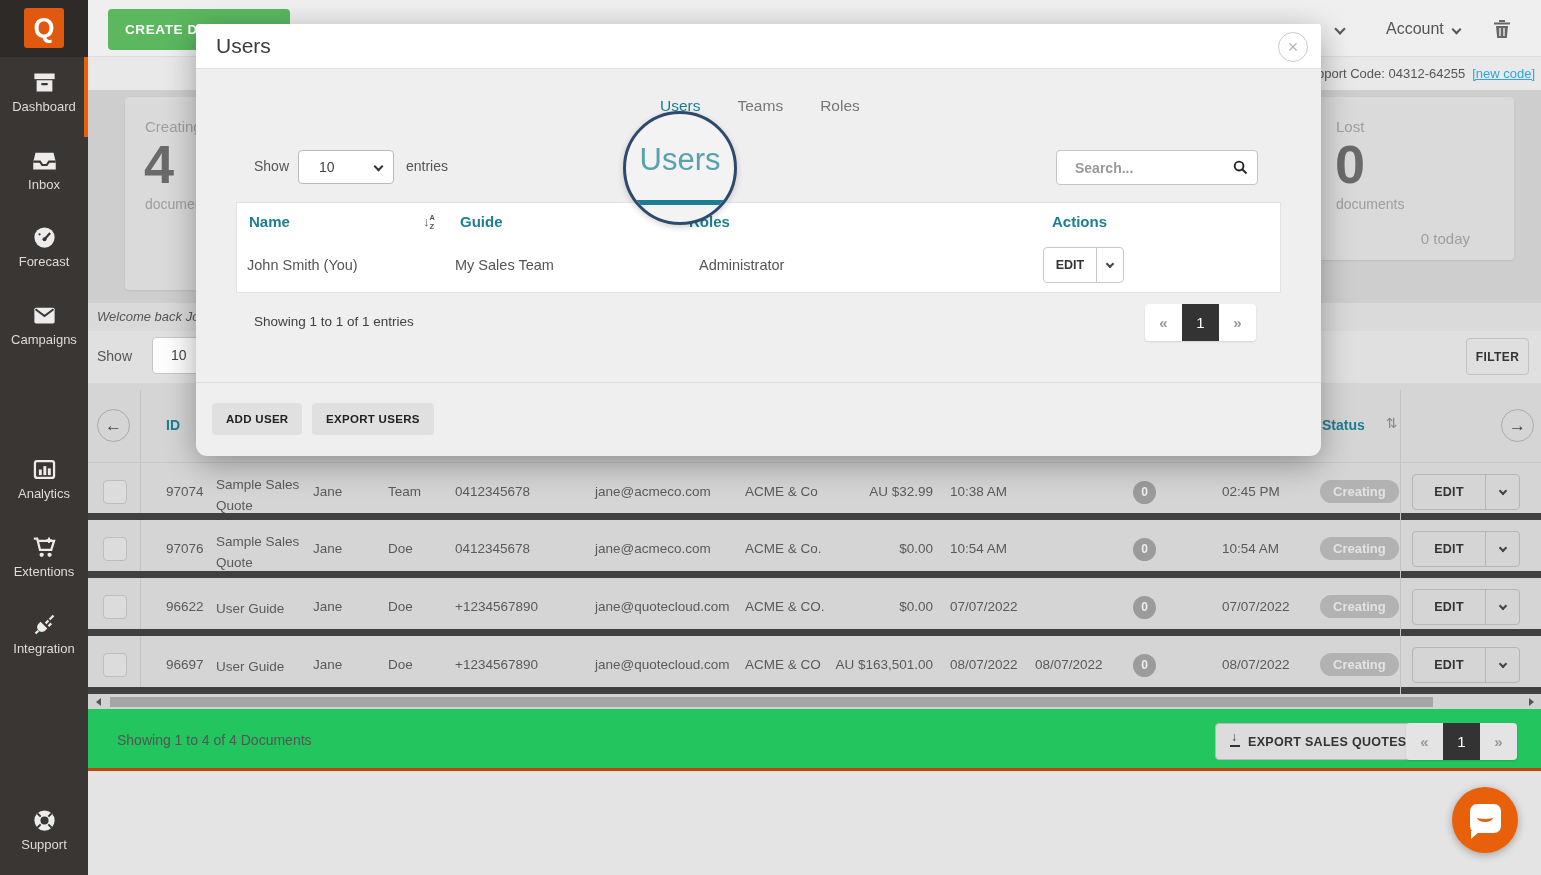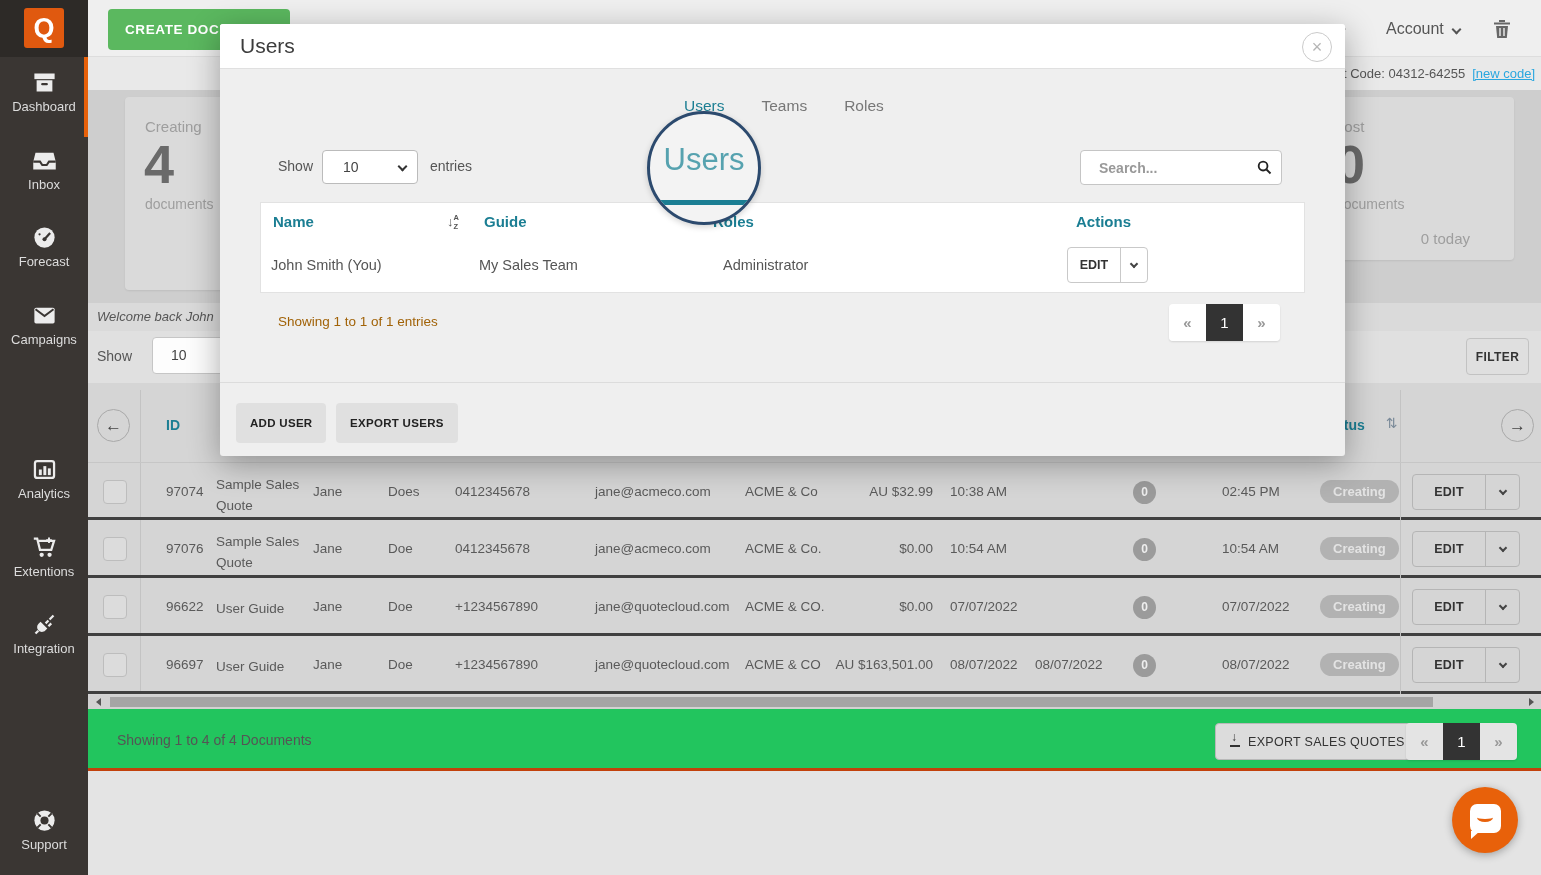--- a/index.html
+++ b/index.html
@@ -64,21 +64,21 @@
   #scroll-left-btn { left:9px; top:26px; }
   #scroll-right-btn { left:1413px; top:26px; }
   .th-teal { position:absolute; font-size:14px; font-weight:bold; color:#1b7e93; }
   #th-id { left:78px; top:34px; }
   #th-status { left:1234px; top:34px; }
   #th-status-sort { position:absolute; left:1298px; top:32px; font-size:14px; color:#7a8a99; }
   .vline { position:absolute; top:7px; width:1px; height:304px; background:#c3c3c3; }
   #vline-left { left:52px; } #vline-right { left:1312px; }
 
   #doc-rows { position:absolute; left:88px; top:462px; width:1453px; }
-  .doc-row { position:relative; height:58px; border-bottom:3px solid #404040; }
+  .doc-row { position:relative; height:58px; border-bottom:7px solid #404040; }
   .doc-row:first-child { border-top:1px solid #c6c6c6; }
   .cell { position:absolute; top:21px; font-size:13.5px; color:#5a5a5a; white-space:nowrap; }
   .cb { position:absolute; left:15px; top:17px; width:24px; height:24px; background:#dcdcdc; border:1px solid #bdbdbd; border-radius:4px; cursor:pointer; }
   .c-id { left:78px; }
   .c-doc { left:128px; width:88px; white-space:normal; line-height:1.55; top:12px; }
   .c-doc.single { top:21px; }
   .c-first { left:225px; }
   .c-last { left:300px; }
   .c-phone { left:367px; }
   .c-email { left:507px; }
@@ -102,41 +102,41 @@
   .hs-arrow { position:absolute; top:0; width:20px; height:14px; display:flex; align-items:center; justify-content:center; cursor:pointer; }
   #hs-left { left:0; } #hs-right { right:0; }
   .tri-l { width:0; height:0; border-top:4px solid transparent; border-bottom:4px solid transparent; border-right:5px solid #555; }
   .tri-r { width:0; height:0; border-top:4px solid transparent; border-bottom:4px solid transparent; border-left:5px solid #555; }
   #hs-thumb { position:absolute; left:22px; top:2px; width:1323px; height:10px; background:#a5a5a5; cursor:grab; }
 
   
   #doc-footer { position:absolute; left:88px; top:709px; width:1453px; height:62px; background:#22c55e; border-bottom:3px solid #c2410c; }
   #showing-docs { position:absolute; left:29px; top:23px; font-size:14px; color:#555; }
   #export-docs-btn { position:absolute; left:1127px; top:14px; height:37px; padding:0 16px 0 14px; background:#dcdcdc; border:1px solid #b9b9b9;
-                     border-radius:4px; font-size:12.5px; font-weight:normal; color:#333; font-family:inherit; cursor:pointer;
+                     border-radius:4px; font-size:12.5px; font-weight:bold; color:#333; font-family:inherit; cursor:pointer;
                      display:flex; align-items:center; gap:8px; letter-spacing:.3px; }
   .dl-icon { display:inline-block; width:10px; height:11px; border-bottom:2px solid #333; position:relative; }
   .dl-icon::before { content:"↓"; position:absolute; left:1px; top:-6px; font-size:12px; font-weight:bold; color:#333; }
   .pager { position:absolute; display:flex; border-radius:4px; overflow:hidden; box-shadow:0 1px 2px rgba(0,0,0,.12); }
   #doc-pager { left:1318px; top:14px; }
   .pager .pcell { width:37px; height:37px; background:#e4e4e4; color:#999; font-size:15px; font-weight:bold; text-align:center; line-height:37px; cursor:pointer; }
   .pager .pcell.active { background:#333333; color:#fff; font-weight:normal; }
 
   #bottom-band { position:absolute; left:88px; top:771px; width:1453px; height:104px; background:#e4e4e4; }
 
   
   #chat-btn { position:absolute; left:1452px; top:787px; width:66px; height:66px; background:#e8610a; border-radius:50%;
               box-shadow:0 2px 8px rgba(0,0,0,.3); cursor:pointer; z-index:80; }
   #chat-bubble { position:absolute; left:18px; top:17px; width:31px; height:29px; background:#fff; border-radius:7px; }
   #chat-bubble::after { content:""; position:absolute; left:1px; bottom:-6px; width:0; height:0;
                         border-left:9px solid #fff; border-bottom:8px solid transparent; }
   #chat-smile { position:absolute; left:7px; top:9px; width:16px; height:9px; border-bottom:3px solid #e8610a; border-radius:50%; }
 
   
-  #modal { position:absolute; left:220px; top:24px; width:1125px; height:432px; background:#efefef; border-radius:3px;
+  #modal { position:absolute; left:196px; top:24px; width:1125px; height:432px; background:#efefef; border-radius:11px;
            box-shadow:0 8px 32px rgba(0,0,0,.33); z-index:50; }
   #modal-header { position:absolute; left:0; top:0; width:100%; height:45px; background:#fff; border-bottom:1px solid #e0e0e0;
                   border-radius:3px 3px 0 0; }
   #modal-title { position:absolute; left:20px; top:10px; font-size:21px; color:#3c3c3c; }
   #modal-close { position:absolute; right:13px; top:8px; width:30px; height:30px; border:1px solid #cbcbcb; border-radius:50%;
                  color:#b5b5b5; font-size:18px; text-align:center; line-height:28px; cursor:pointer; background:#fff; }
   #modal-tabs { position:absolute; left:464px; top:73px; display:flex; gap:37px; }
   .mtab { font-size:15.5px; color:#777; cursor:pointer; }
   .mtab.active { color:#1b7e93; }
   #loupe { position:absolute; left:427px; top:87px; width:114px; height:114px; border-radius:50%; background:#f3f3f3;
@@ -160,26 +160,26 @@
   #name-sort { position:absolute; left:186px; top:9px; display:flex; color:#555; }
   #name-sort .arr { font-size:13px; line-height:20px; }
   #name-sort .az { display:flex; flex-direction:column; font-size:7.5px; font-weight:bold; line-height:9px; margin-top:1px; }
   .mtd { position:absolute; top:54px; font-size:14.5px; color:#555; white-space:nowrap; }
   #mtd-name { left:10px; } #mtd-team { left:218px; } #mtd-roles { left:462px; }
   #modal-editbtn { position:absolute; left:806px; top:44px; height:36px; display:flex; border:1px solid #c9c9c9; border-radius:4px; background:#fff; cursor:pointer; }
   #modal-editbtn .elabel { width:52px; text-align:center; line-height:34px; font-size:12.5px; font-weight:bold; color:#333; }
   #modal-editbtn .ecaret { width:27px; border-left:1px solid #c9c9c9; display:flex; align-items:center; justify-content:center; }
   #modal-editbtn .ecaret .chev { width:6px; height:6px; margin-top:-3px; border-color:#444; }
 
-  #modal-showing { position:absolute; left:58px; top:290px; font-size:13.5px; color:#a16207; }
+  #modal-showing { position:absolute; left:58px; top:290px; font-size:13.5px; color:#404040; }
   #modal-pager { left:949px; top:280px; }
   #modal-pager .pcell { background:#fff; }
   #modal-pager .pcell.active { background:#333; color:#fff; }
   #modal-footer-line { position:absolute; left:0; top:358px; width:100%; height:1px; background:#dcdcdc; }
-  .modal-foot-btn { position:absolute; top:379px; height:40px; background:#e0e0e0; border:none; border-radius:4px;
+  .modal-foot-btn { position:absolute; top:379px; height:32px; background:#e0e0e0; border:none; border-radius:4px;
                     font-size:11.5px; font-weight:bold; color:#222; letter-spacing:.3px; font-family:inherit; cursor:pointer; padding:0 14px; }
   #add-user-btn { left:16px; }
   #export-users-btn { left:116px; }
 </style>
 </head>
 <body>
 
 <div id="app">
 
   <nav id="sidebar">
@@ -314,21 +314,21 @@
     <div class="vline" id="vline-right"></div>
   </div>
 
   <div id="doc-rows">
 
     <div class="doc-row">
       <span class="cb"></span>
       <span class="cell c-id">97074</span>
       <span class="cell c-doc">Sample Sales Quote</span>
       <span class="cell c-first">Jane</span>
-      <span class="cell c-last">Does</span>
+      <span class="cell c-last">Team</span>
       <span class="cell c-phone">0412345678</span>
       <span class="cell c-email">jane@acmeco.com</span>
       <span class="cell c-company">ACME &amp; Co</span>
       <span class="cell c-amount">AU $32.99</span>
       <span class="cell c-date1">10:38 AM</span>
       <span class="cell c-date2"></span>
       <span class="badge">0</span>
       <span class="cell c-time">02:45 PM</span>
       <span class="pill">Creating</span>
       <span class="rowline"></span>

